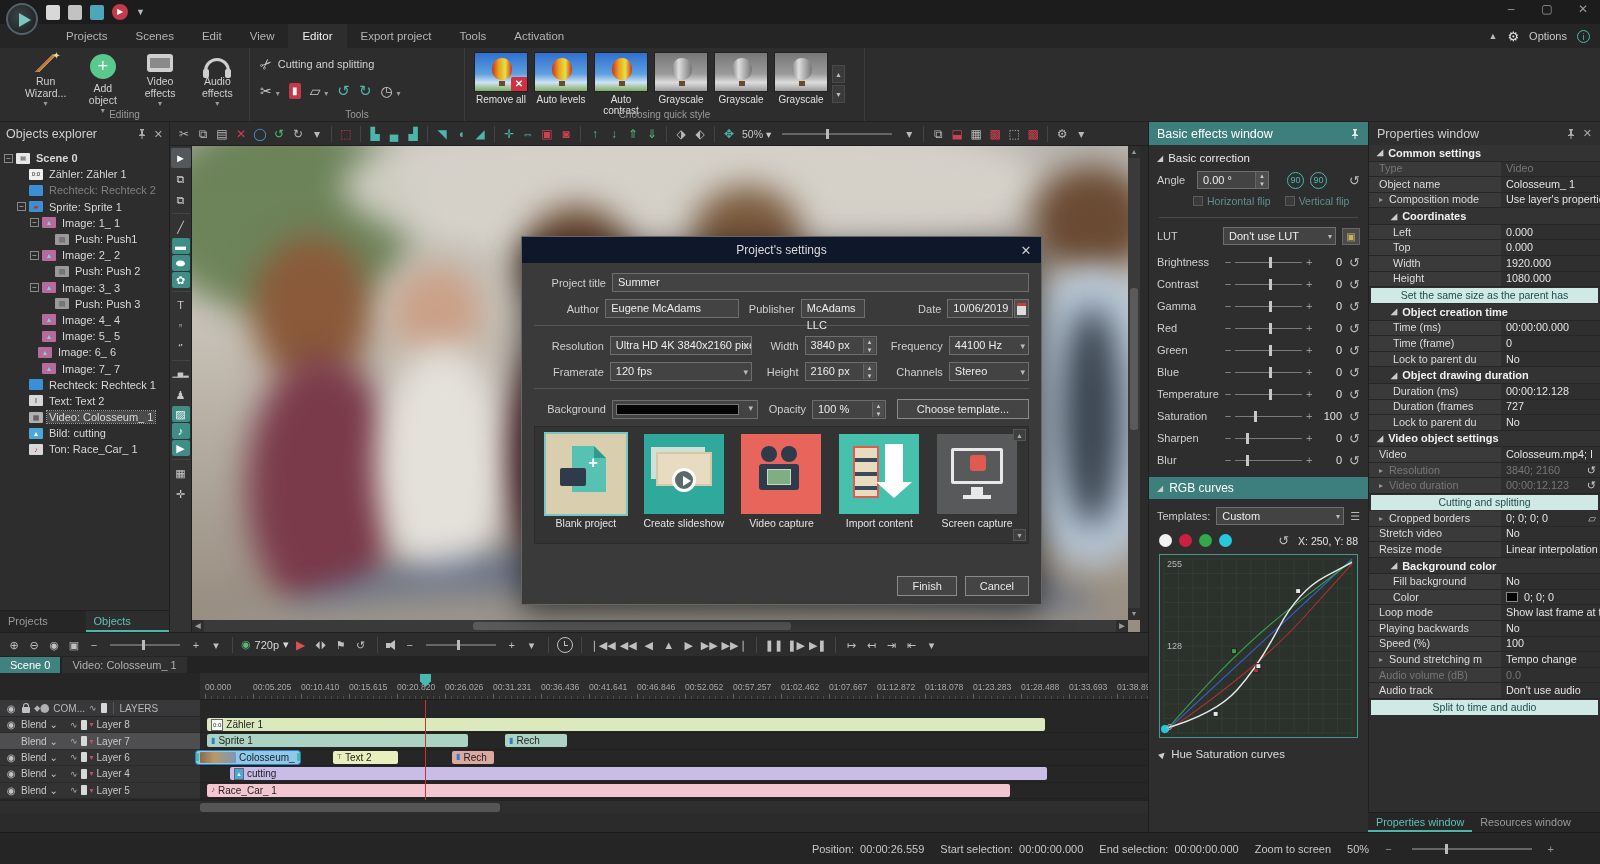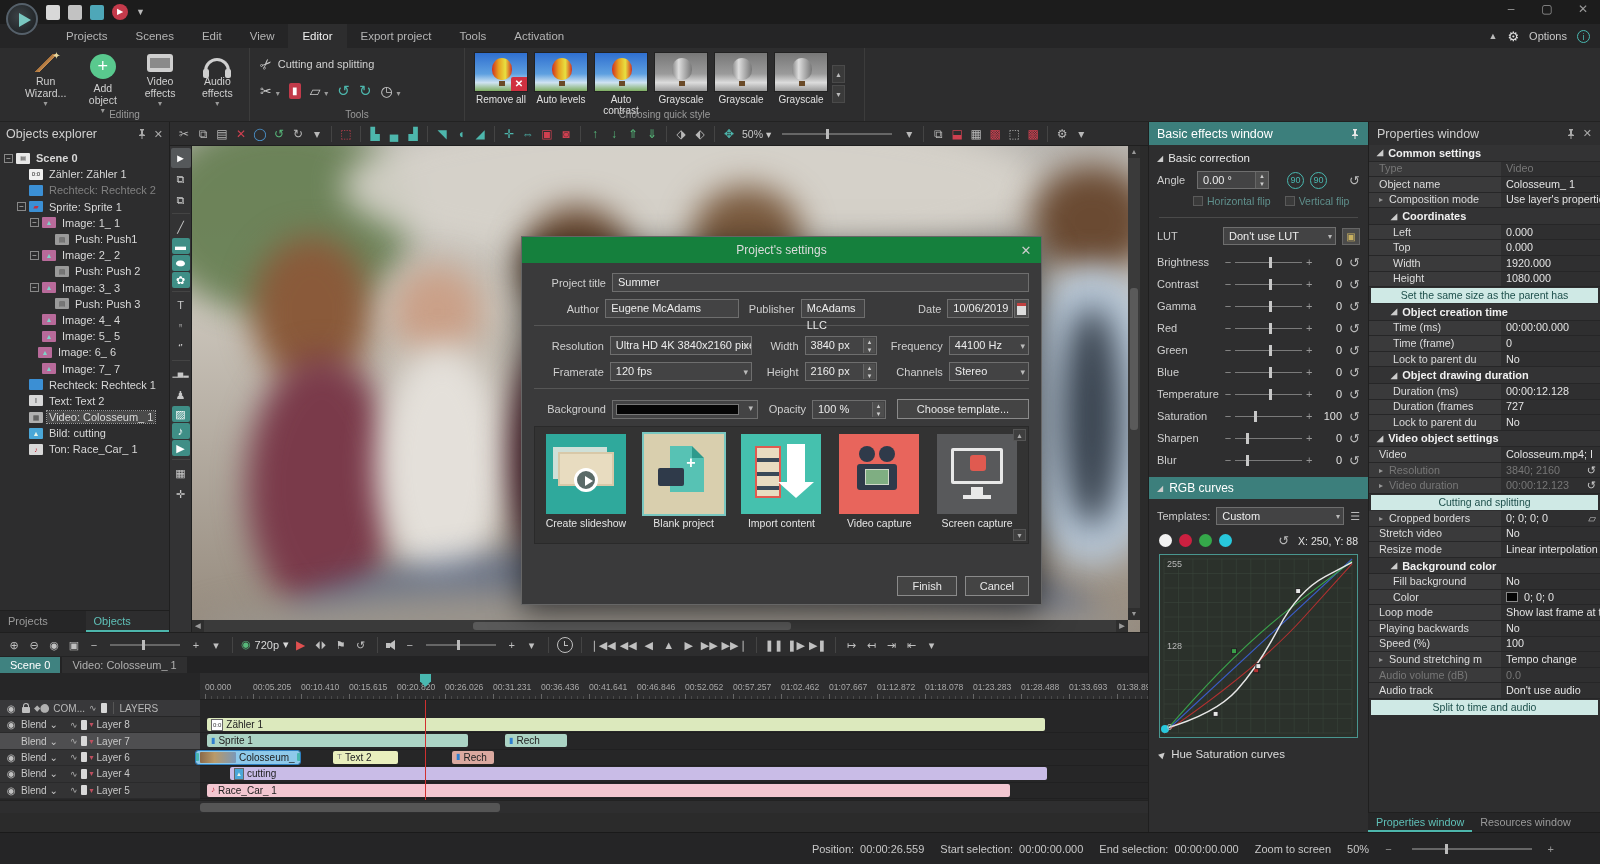--- a/index.html
+++ b/index.html
@@ -100,21 +100,21 @@
   .photo i { position:absolute; border-radius:50%; filter:blur(16px); }
   .canvas-vscroll { position:absolute; right:0; top:0; width:12px; bottom:12px; background:#3a3a3a; }
   .canvas-vscroll b, .canvas-hscroll b { background:#2e2e2e; color:#999; font-size:7px; text-align:center; display:block; }
   .canvas-vscroll b { height:12px; line-height:12px; }
   .canvas-hscroll { position:absolute; left:0; right:12px; bottom:0; height:12px; background:#3a3a3a; display:flex; justify-content:space-between; }
   .canvas-hscroll b { width:12px; height:12px; line-height:12px; }
   .hthumb { position:absolute; left:30%; width:34%; top:2px; height:8px; background:#5a5a5a; border-radius:3px; }
   .vthumb { position:absolute; top:30%; height:30%; left:2px; width:8px; background:#5a5a5a; border-radius:3px; }
   
   .dialog { position:absolute; left:521px; top:236px; width:521px; height:369px; background:#3a3a3b; border:1px solid #666; box-shadow:0 8px 30px rgba(0,0,0,.6); }
-  .dlg-title { height:26px; background:#15803d; display:flex; align-items:center; color:#dcdcdc; font-size:12px; }
+  .dlg-title { height:26px; background:#0f172a; display:flex; align-items:center; color:#dcdcdc; font-size:12px; }
   .dlg-title .t { flex:1; text-align:center; }
   .dlg-x { width:30px; text-align:center; color:#ccc; font-size:13px; cursor:pointer; }
   .dlg-body { position:relative; padding:10px 12px 0; }
   .frow { display:flex; align-items:center; margin-bottom:7px; }
   .flabel { color:#cfcfcf; text-align:right; margin-right:6px; font-size:11px; white-space:nowrap; }
   .finput { background:#434344; border:1px solid #6e6e6e; color:#ececec; height:19px; line-height:17px; padding:0 5px; font-size:11px; }
   .fsel { position:relative; padding-right:14px; cursor:pointer; white-space:nowrap; overflow:hidden; }
   .fsel:after { content:"▾"; position:absolute; right:3px; top:1px; color:#bbb; font-size:9px; }
   .fspin { position:relative; padding-right:15px; }
   .fspin .sp { position:absolute; right:1px; top:1px; bottom:1px; width:12px; background:#4e4e4e; border-left:1px solid #666; display:flex; flex-direction:column; }
@@ -664,46 +664,46 @@
         <span class="flabel" style="width:48px;">Opacity</span>
         <span class="finput fspin" style="width:74px;"><span>100 %</span><span class="sp">
               <i>▲</i>
               <i>▼</i>
             </span></span>
         <span style="flex:1;"></span>
         <button class="dlg-btn" style="width:132px;">Choose template...</button>
       </div>
       <div class="gallery" id="template-gallery">
           <div class="tpl">
+            <div class="tpl-img tpl-blank sel-outline">
+              <div class="g1"></div>
+              <div class="g2"></div>
+            </div>
+            <div>Blank project</div>
+          </div>
+          <div class="tpl">
             <div class="tpl-img tpl-slideshow">
               <div class="g1"></div>
               <div class="g2"></div>
             </div>
             <div>Create slideshow</div>
           </div>
           <div class="tpl">
-            <div class="tpl-img tpl-blank sel-outline">
+            <div class="tpl-img tpl-video">
               <div class="g1"></div>
               <div class="g2"></div>
             </div>
-            <div>Blank project</div>
+            <div>Video capture</div>
           </div>
           <div class="tpl">
             <div class="tpl-img tpl-import">
               <div class="g1"></div>
               <div class="g2"></div>
             </div>
             <div>Import content</div>
-          </div>
-          <div class="tpl">
-            <div class="tpl-img tpl-video">
-              <div class="g1"></div>
-              <div class="g2"></div>
-            </div>
-            <div>Video capture</div>
           </div>
           <div class="tpl">
             <div class="tpl-img tpl-screen">
               <div class="g1"></div>
               <div class="g2"></div>
             </div>
             <div>Screen capture</div>
           </div>
           <div class="gal-scroll">
             <span>▲</span>

